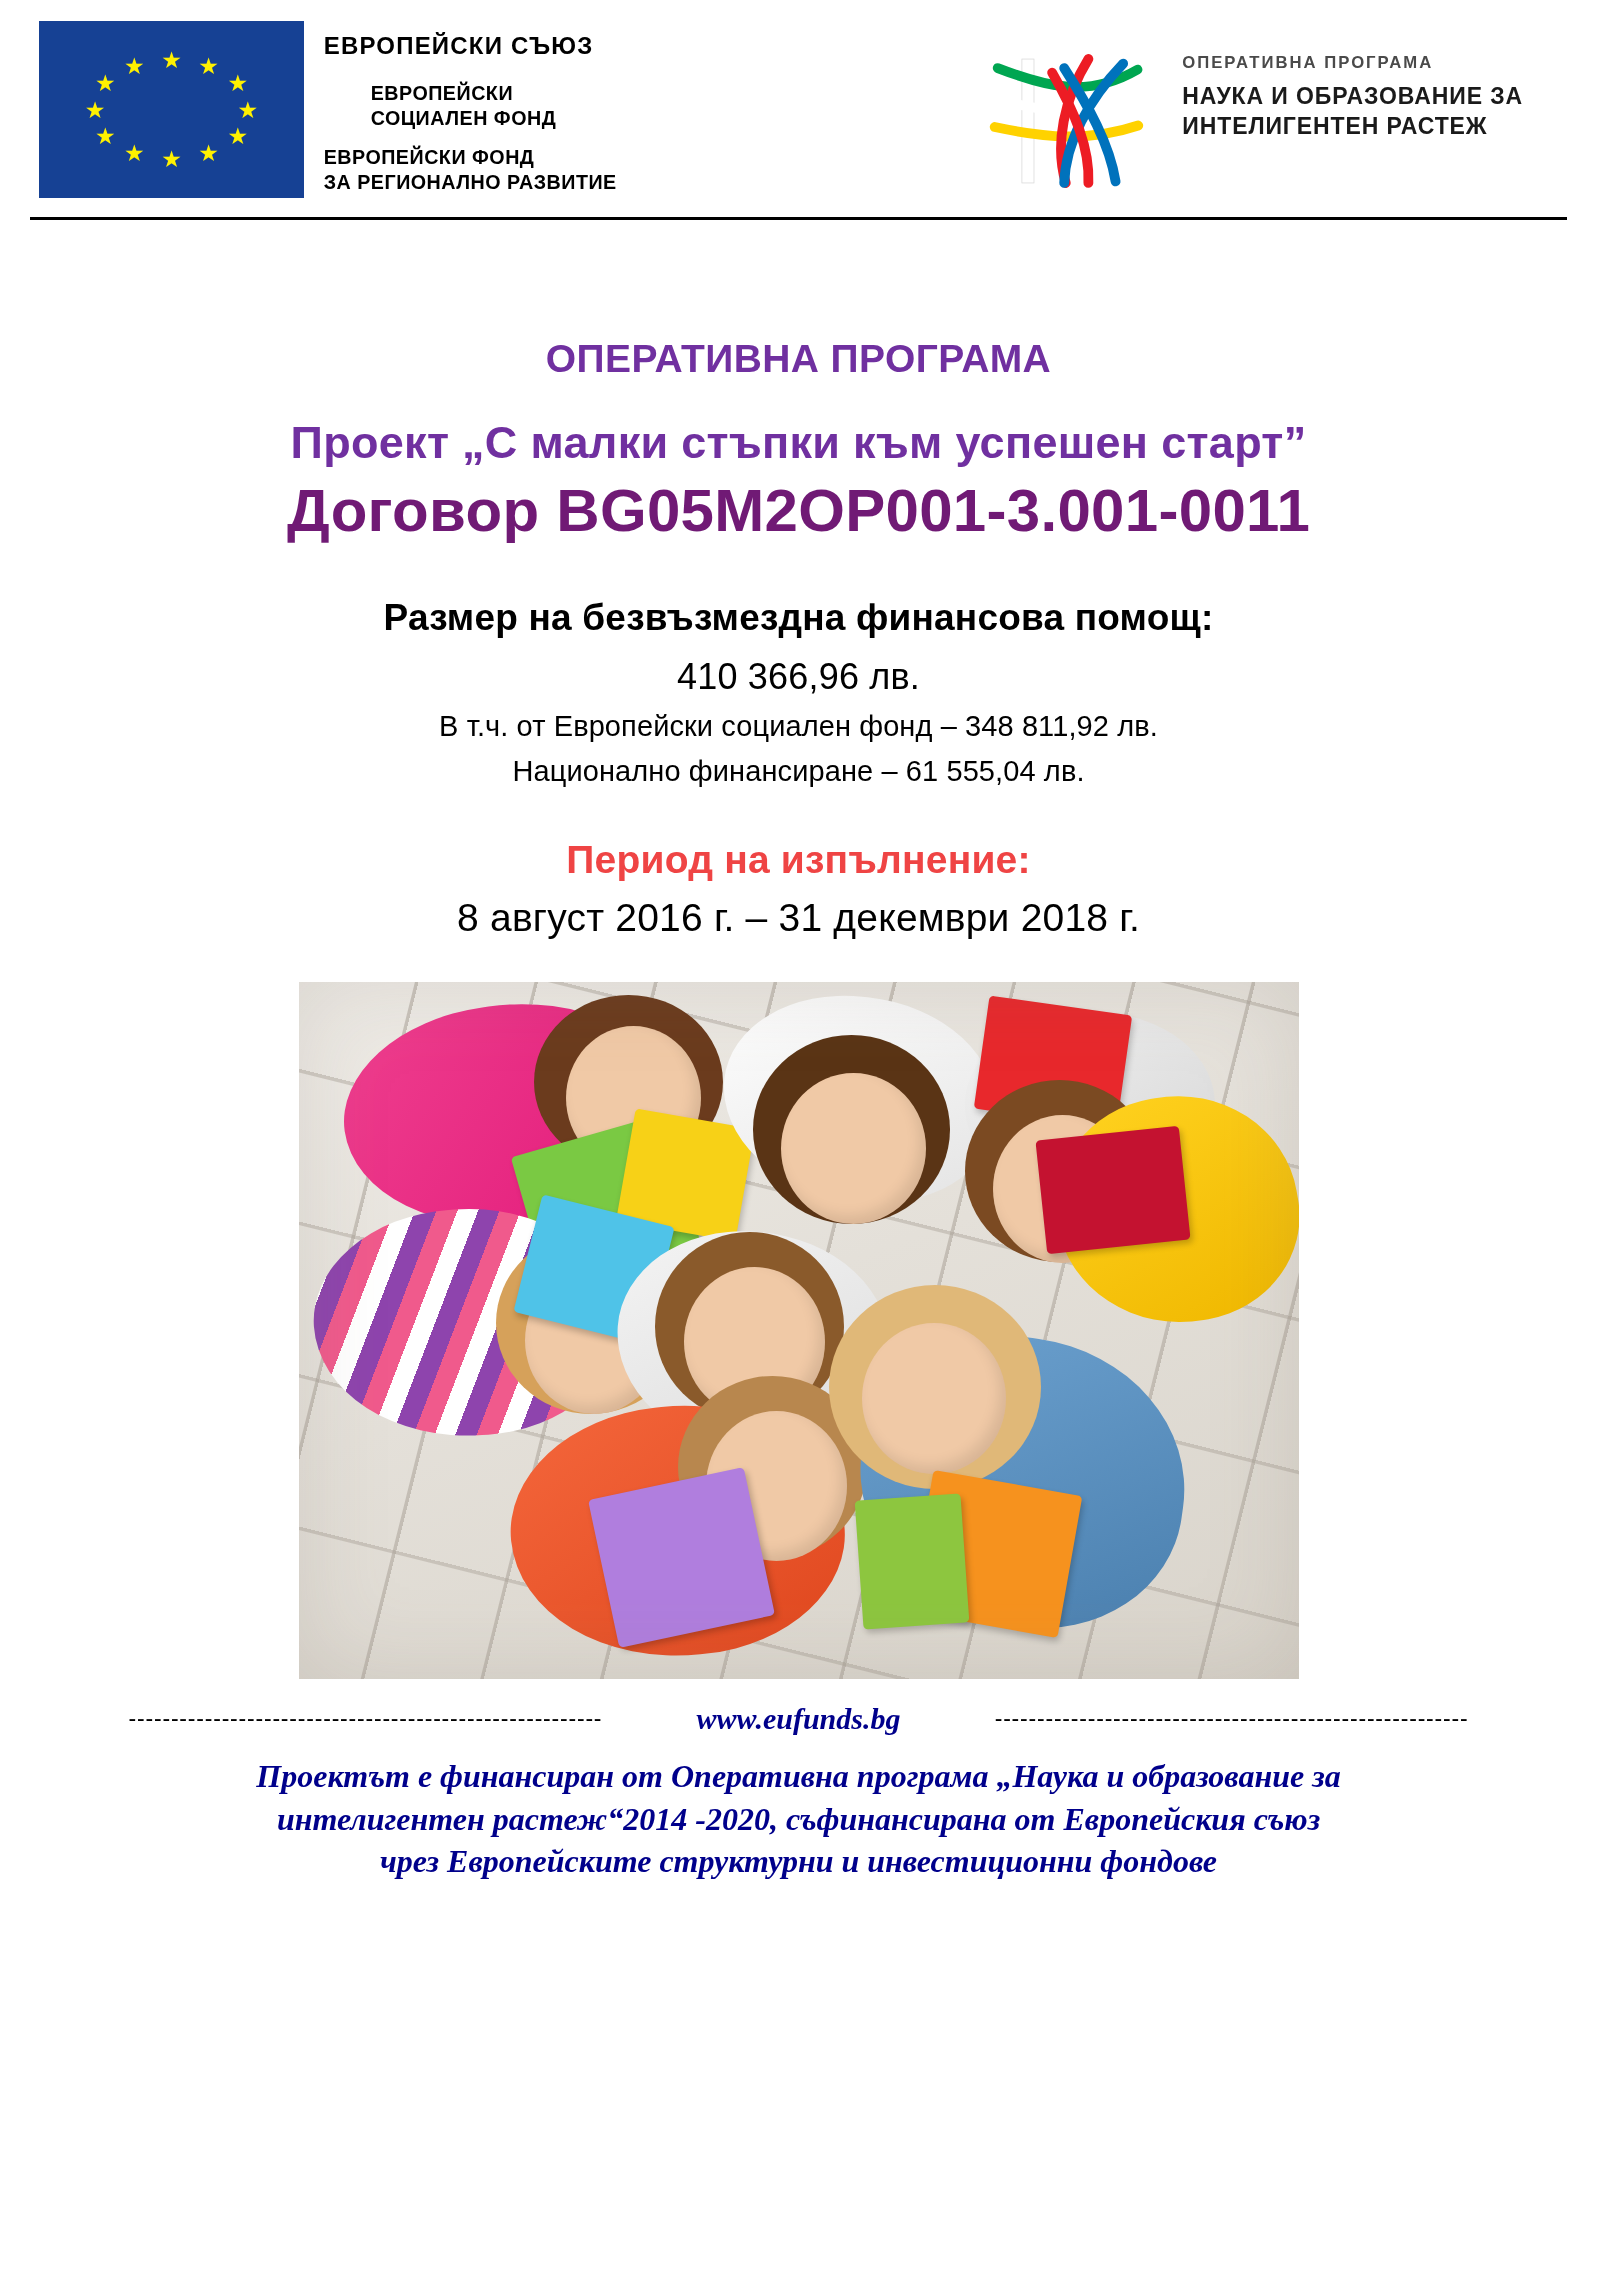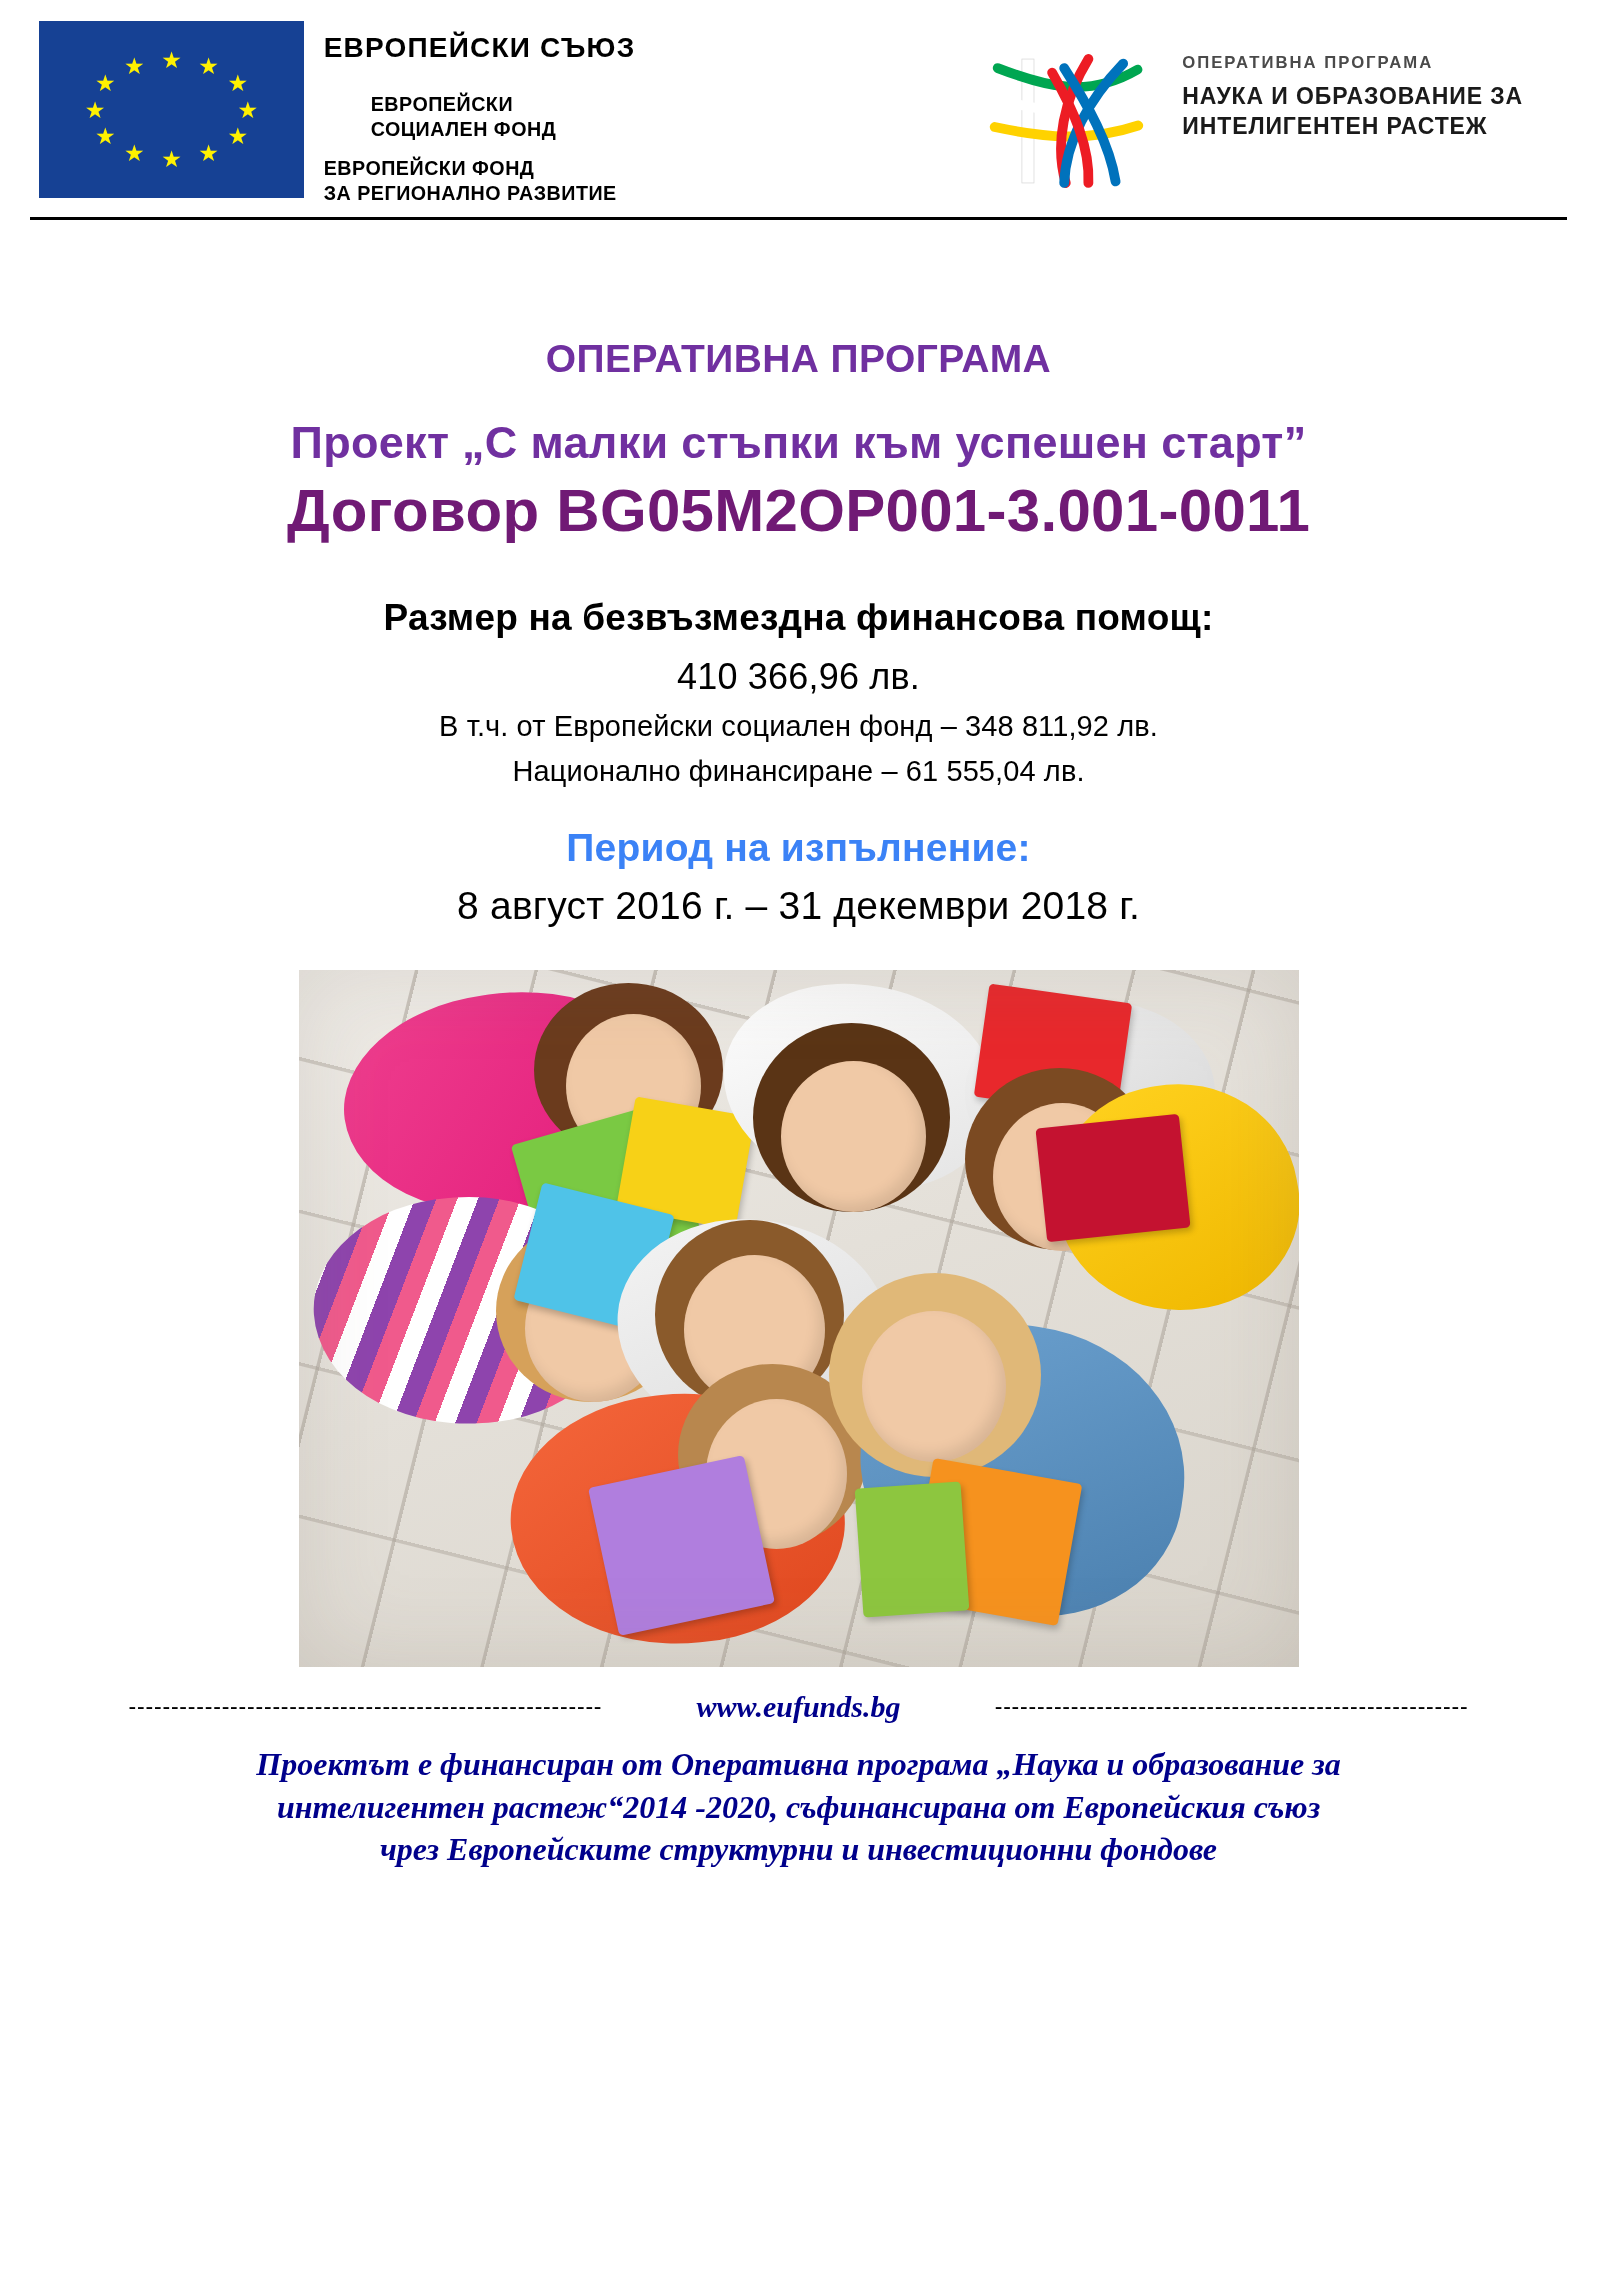--- a/index.html
+++ b/index.html
@@ -42,24 +42,24 @@
     color: #FFF100;
     font-size: 23px;
     line-height: 23px;
     transform: translate(-50%, -50%);
   }
   .eu-text {
     padding-top: 10.6px;
     color: #000000;
   }
   .eu-text .t1 {
-    font-size: 28px;
+    font-size: 24px;
     font-weight: bold;
     letter-spacing: 1.2px;
-    margin-bottom: 28px;
+    margin-bottom: 21px;
   }
   .eu-text .t2 {
     font-size: 19.7px;
     font-weight: bold;
     letter-spacing: 0.5px;
     line-height: 1.28;
     margin-bottom: 13.6px;
     margin-left: 47px;
   }
   .eu-text .t3 {
@@ -146,22 +146,22 @@
     font-size: 36px;
     letter-spacing: 0.2px;
   }
   .grant-line {
     margin-top: 12px;
     color: #000000;
     font-size: 29px;
     letter-spacing: 0.1px;
   }
   .period-label {
-    margin-top: 38px;
-    color: #3b82f6;
+    margin-top: 50px;
+    color: #ef4444;
     font-size: 39px;
     font-weight: bold;
     letter-spacing: 0.2px;
   }
   .period-value {
     margin-top: 13.6px;
     color: #000000;
     font-size: 39px;
     letter-spacing: 0.2px;
   }

